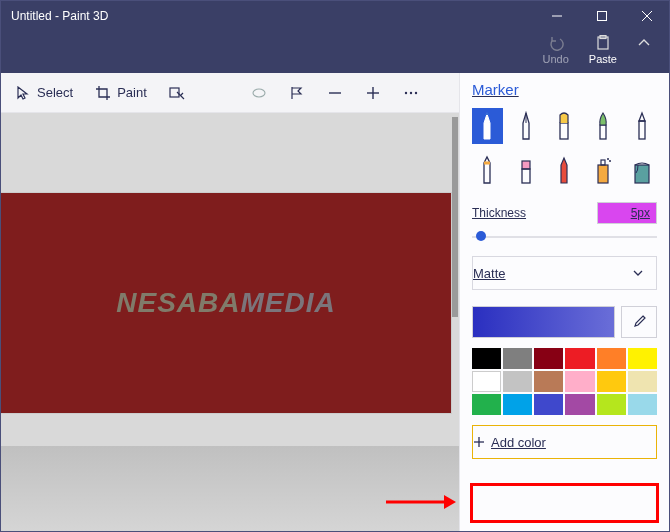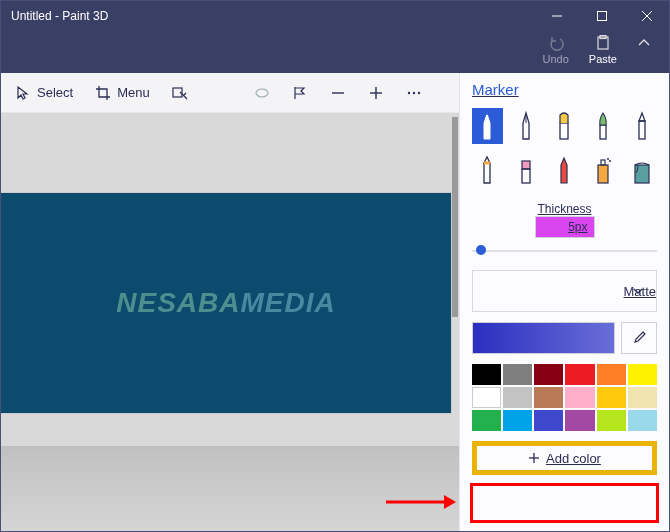--- a/index.html
+++ b/index.html
@@ -22,51 +22,51 @@
 
   
   .toolbar { height: 40px; background: #f4f4f7; border-bottom: 1px solid #e5e5ea; display:flex; align-items:center; padding: 0 10px; gap: 14px; color: #2a2e55; font-size: 13px; }
   .toolbar .tbtn { display:flex; align-items:center; gap:6px; cursor:pointer; padding: 4px 4px; }
   .toolbar .ticon { width:16px; height:16px; display:flex; align-items:center; justify-content:center; }
   .toolbar .divspace { width: 30px; }
 
   
   .canvaswrap { flex:1; display:flex; flex-direction:column; min-width:0; }
   .canvasZone { flex:1; background:#d9d9d9; position:relative; overflow:hidden; }
-  .canvas { position:absolute; left:0; top:80px; right:8px; height:220px; background:#0c4a6e; box-shadow: 0 0 0 1px #ccc; }
+  .canvas { position:absolute; left:0; top:80px; right:8px; height:220px; background:#7f1d1d; box-shadow: 0 0 0 1px #ccc; }
   .floorShadow { position:absolute; left:0; right:0; bottom:0; height:85px; background: linear-gradient(#c0c0c0,#d5d5d5); }
   .vscroll { position:absolute; right:1px; top:4px; width:6px; height:200px; background:#9a9a9a; }
   .wm { position:absolute; left:50%; top:50%; transform:translate(-50%,-50%); font-size:28px; font-weight:700; font-style:italic; letter-spacing:1px; color: rgba(130,200,170,0.55); white-space:nowrap; }
   .wm .m2 { color: rgba(120,190,200,0.55); }
 
   
   .side { width:210px; background:#fcfcfe; border-left:1px solid #e5e5ea; padding: 8px 12px 12px 12px; overflow:hidden; font-size:13px; color:#2a2e55; position:relative;text-decoration:underline; }
   .side h3 { color:#2b5bd7; font-weight:400; font-size:15px; margin-bottom:10px; }
 
   .brushGrid { display:grid; grid-template-columns: repeat(5, 1fr); gap:8px; margin-bottom:14px; }
   .brush { height:36px; display:flex; align-items:center; justify-content:center; cursor:pointer; }
   .brush.sel { background:#2b5bd7; }
 
-  .thickRow { display:flex; align-items:center; justify-content:space-between; font-size:12px; margin-top:6px;flex-direction:column; }
+  .thickRow { display:flex; align-items:center; justify-content:space-between; font-size:12px; margin-top:6px; }
   .thickVal { width:60px; border:1px solid #d0d0d8; padding:3px 6px; text-align:right; font-size:12px; color:#2a2e55; background:#d946ef; }
   .slider { height:14px; position:relative; margin: 6px 0 12px 0; }
   .slider .track { position:absolute; left:0; right:0; top:6px; height:2px; background:#e0e0e6; }
   .slider .thumb { position:absolute; left:4px; top:1px; width:10px; height:10px; background:#2b5bd7; border-radius:50%; }
 
-  .matSel { height:42px; border:1px solid #d8d8e0; display:flex; align-items:center; justify-content:flex-end; gap:60px; cursor:pointer; margin-bottom:10px; font-size:13px; color:#2a2e55; position:relative; }
+  .matSel { height:34px; border:1px solid #d8d8e0; display:flex; align-items:center; justify-content:flex-start; gap:60px; cursor:pointer; margin-bottom:16px; font-size:13px; color:#2a2e55; position:relative; }
   .matSel .chev { position:absolute; right:12px; }
 
   .colorRow { display:flex; gap:6px; margin-bottom:10px; }
   .curColor { flex:1; height:32px; background: linear-gradient(90deg,#2a2fc0,#6a6ed8); border:1px solid #d0d0d8; }
   .picker { width:36px; height:32px; border:1px solid #d0d0d8; display:flex; align-items:center; justify-content:center; cursor:pointer; }
 
   .palette { display:grid; grid-template-columns: repeat(6,1fr); gap:2px; margin-bottom:10px; }
   .sw { height:21px; cursor:pointer; }
 
-  .addColor { height:34px; border:5px solid #eab308; display:flex; align-items:center; justify-content:center; gap:6px; cursor:pointer; font-size:13px; color:#2a2e55; }
+  .addColor { height:34px; border:1px solid #eab308; display:flex; align-items:center; gap:6px; cursor:pointer; font-size:13px; color:#2a2e55; }
 
   
   .callBox { position:absolute; left:10px; right:10px; bottom:8px; height:40px; border:3px solid #ff0000; pointer-events:none; }
   .callArrow { position:absolute; bottom: 18px; right: 214px; pointer-events:none; }
 
   svg { display:block; }
 </style>
 </head>
 <body>
 
@@ -133,21 +133,21 @@
               </svg>
           </span>
           <span>Select</span>
         </div>
         <div class="tbtn">
           <span class="ticon">
             <svg width="14" height="14">
                 <path d="M3 0 L3 11 L14 11 M0 3 L11 3 L11 14" fill="none" stroke="#2a2e55" stroke-width="1.3"></path>
               </svg>
           </span>
-          <span>Menu</span>
+          <span>Paint</span>
         </div>
         <div class="tbtn">
           <span class="ticon">
             <svg width="16" height="14">
                 <rect x="1" y="2" width="9" height="9" fill="none" stroke="#2a2e55" stroke-width="1.2"></rect>
                 <path d="M8 6 L15 13 M12 9 L14 7" stroke="#2a2e55" stroke-width="1.2"></path>
               </svg>
           </span>
         </div>
         <div class="divspace"></div>

